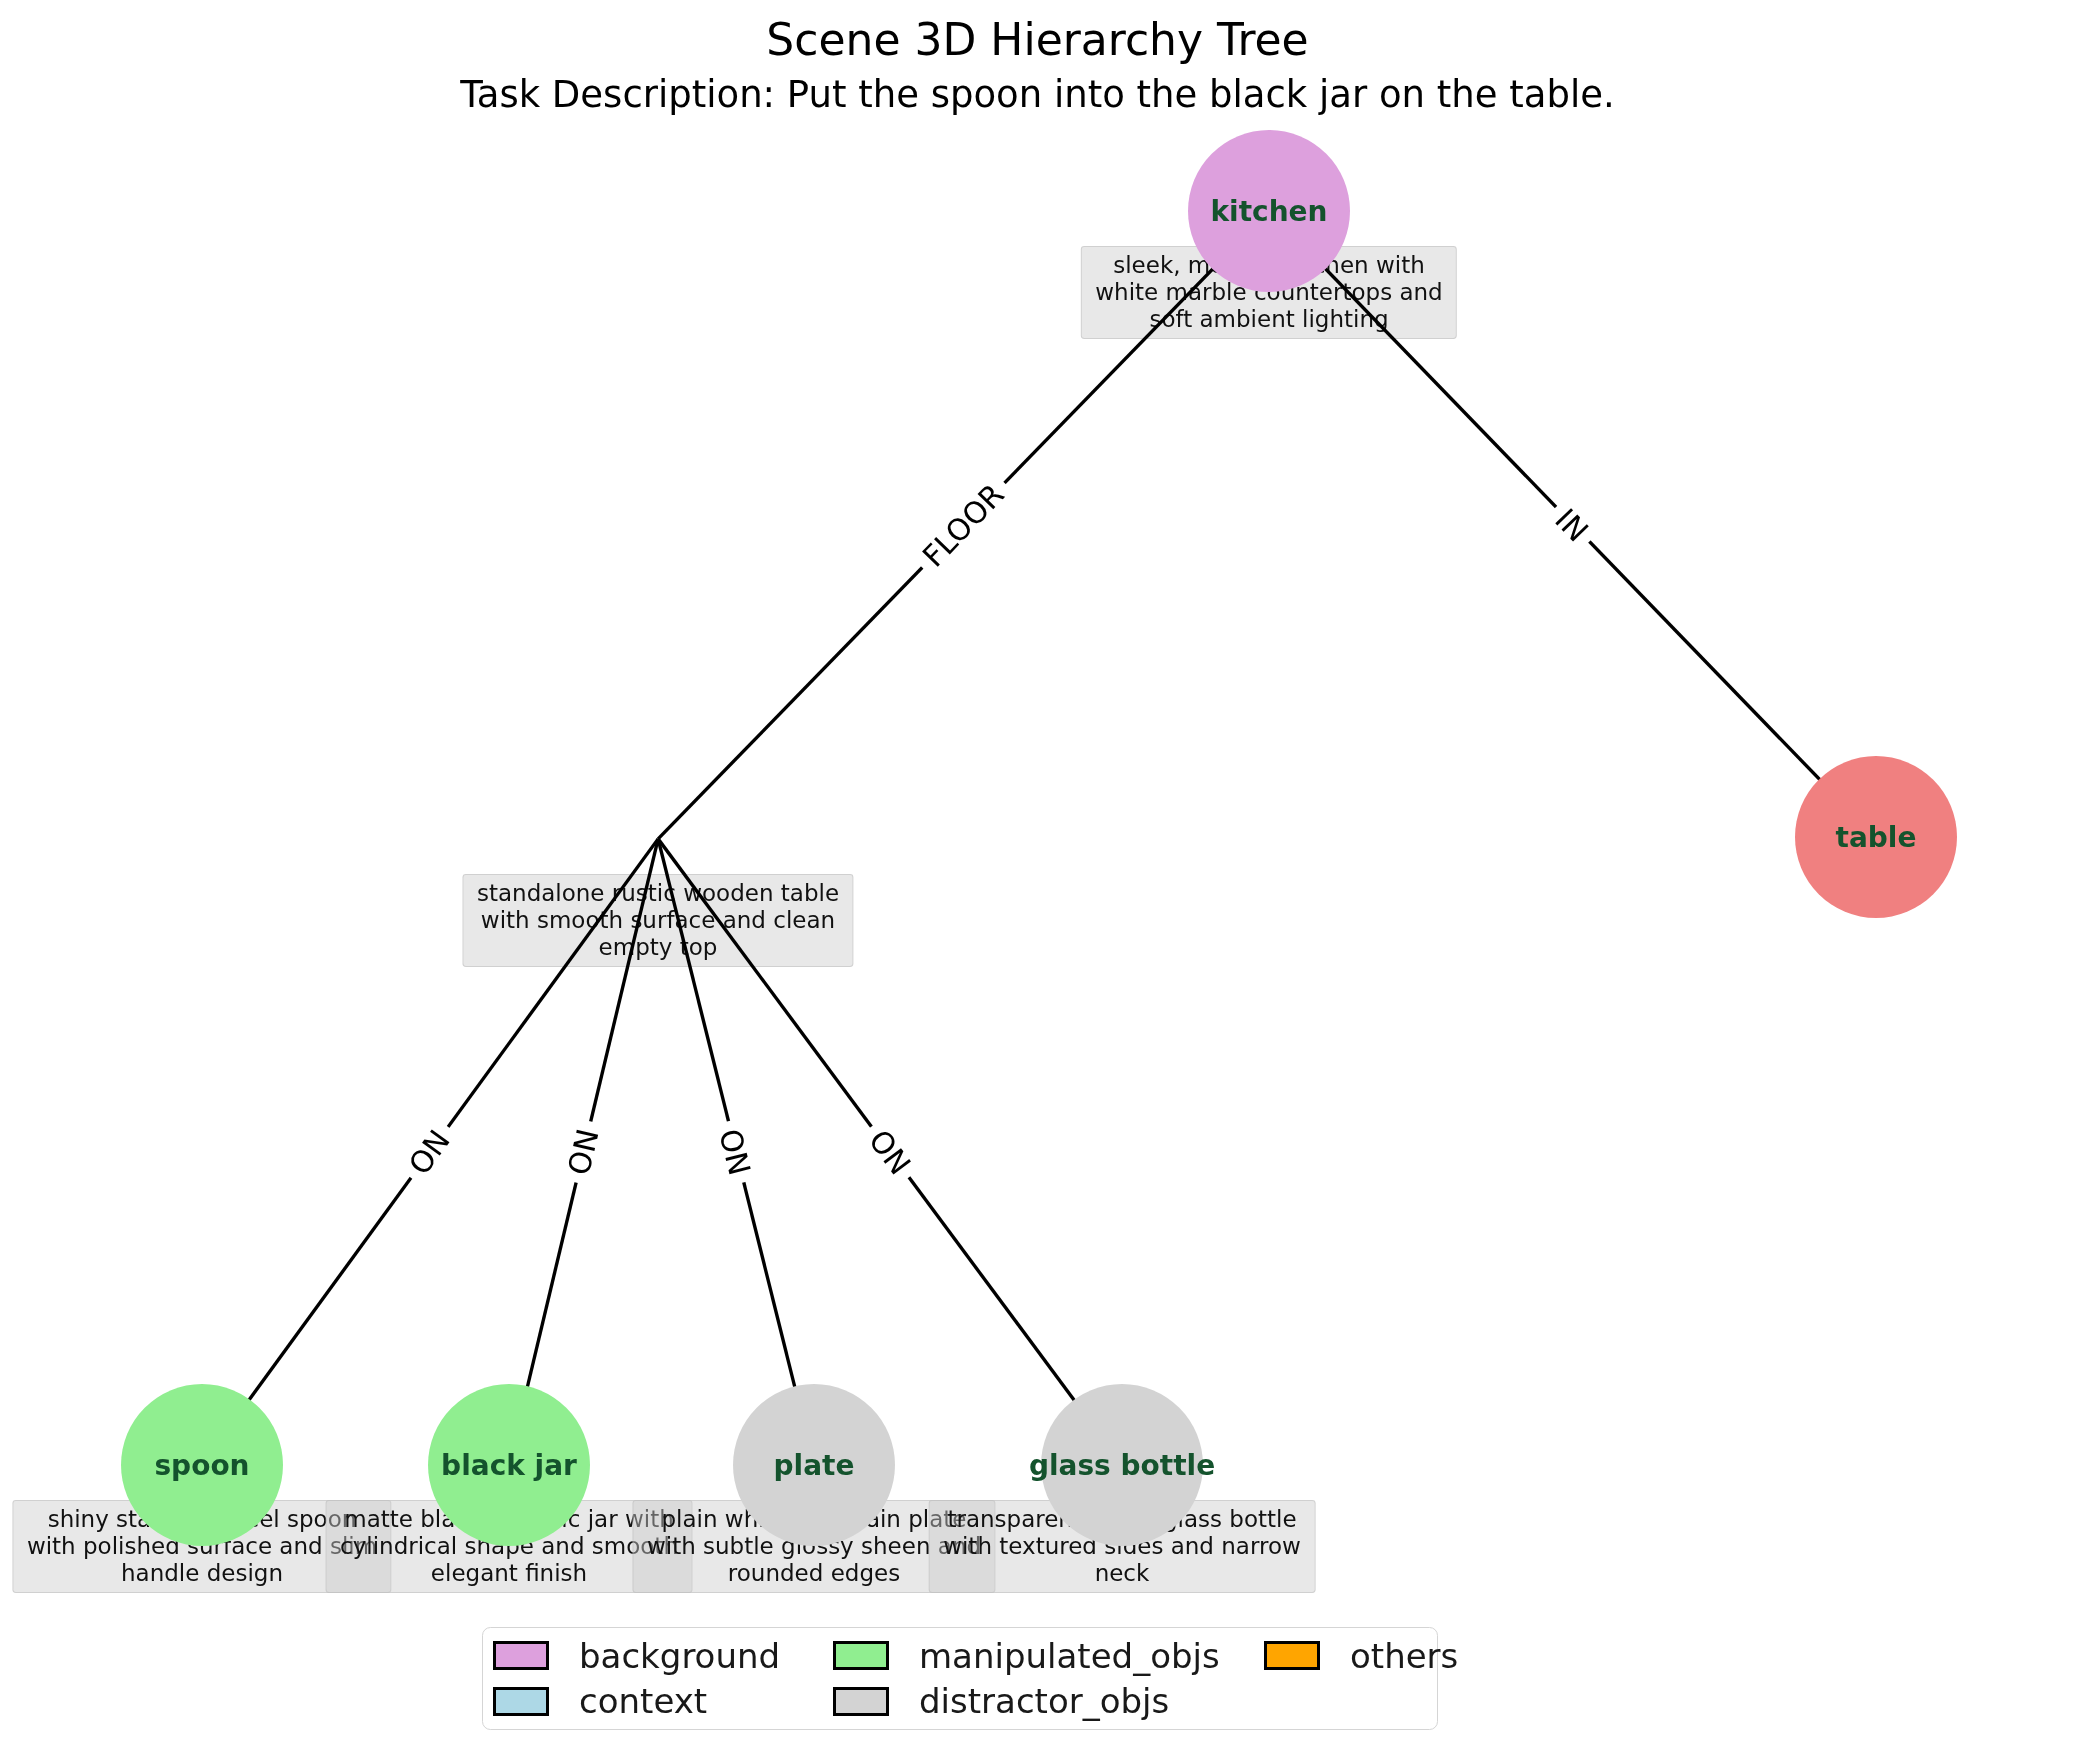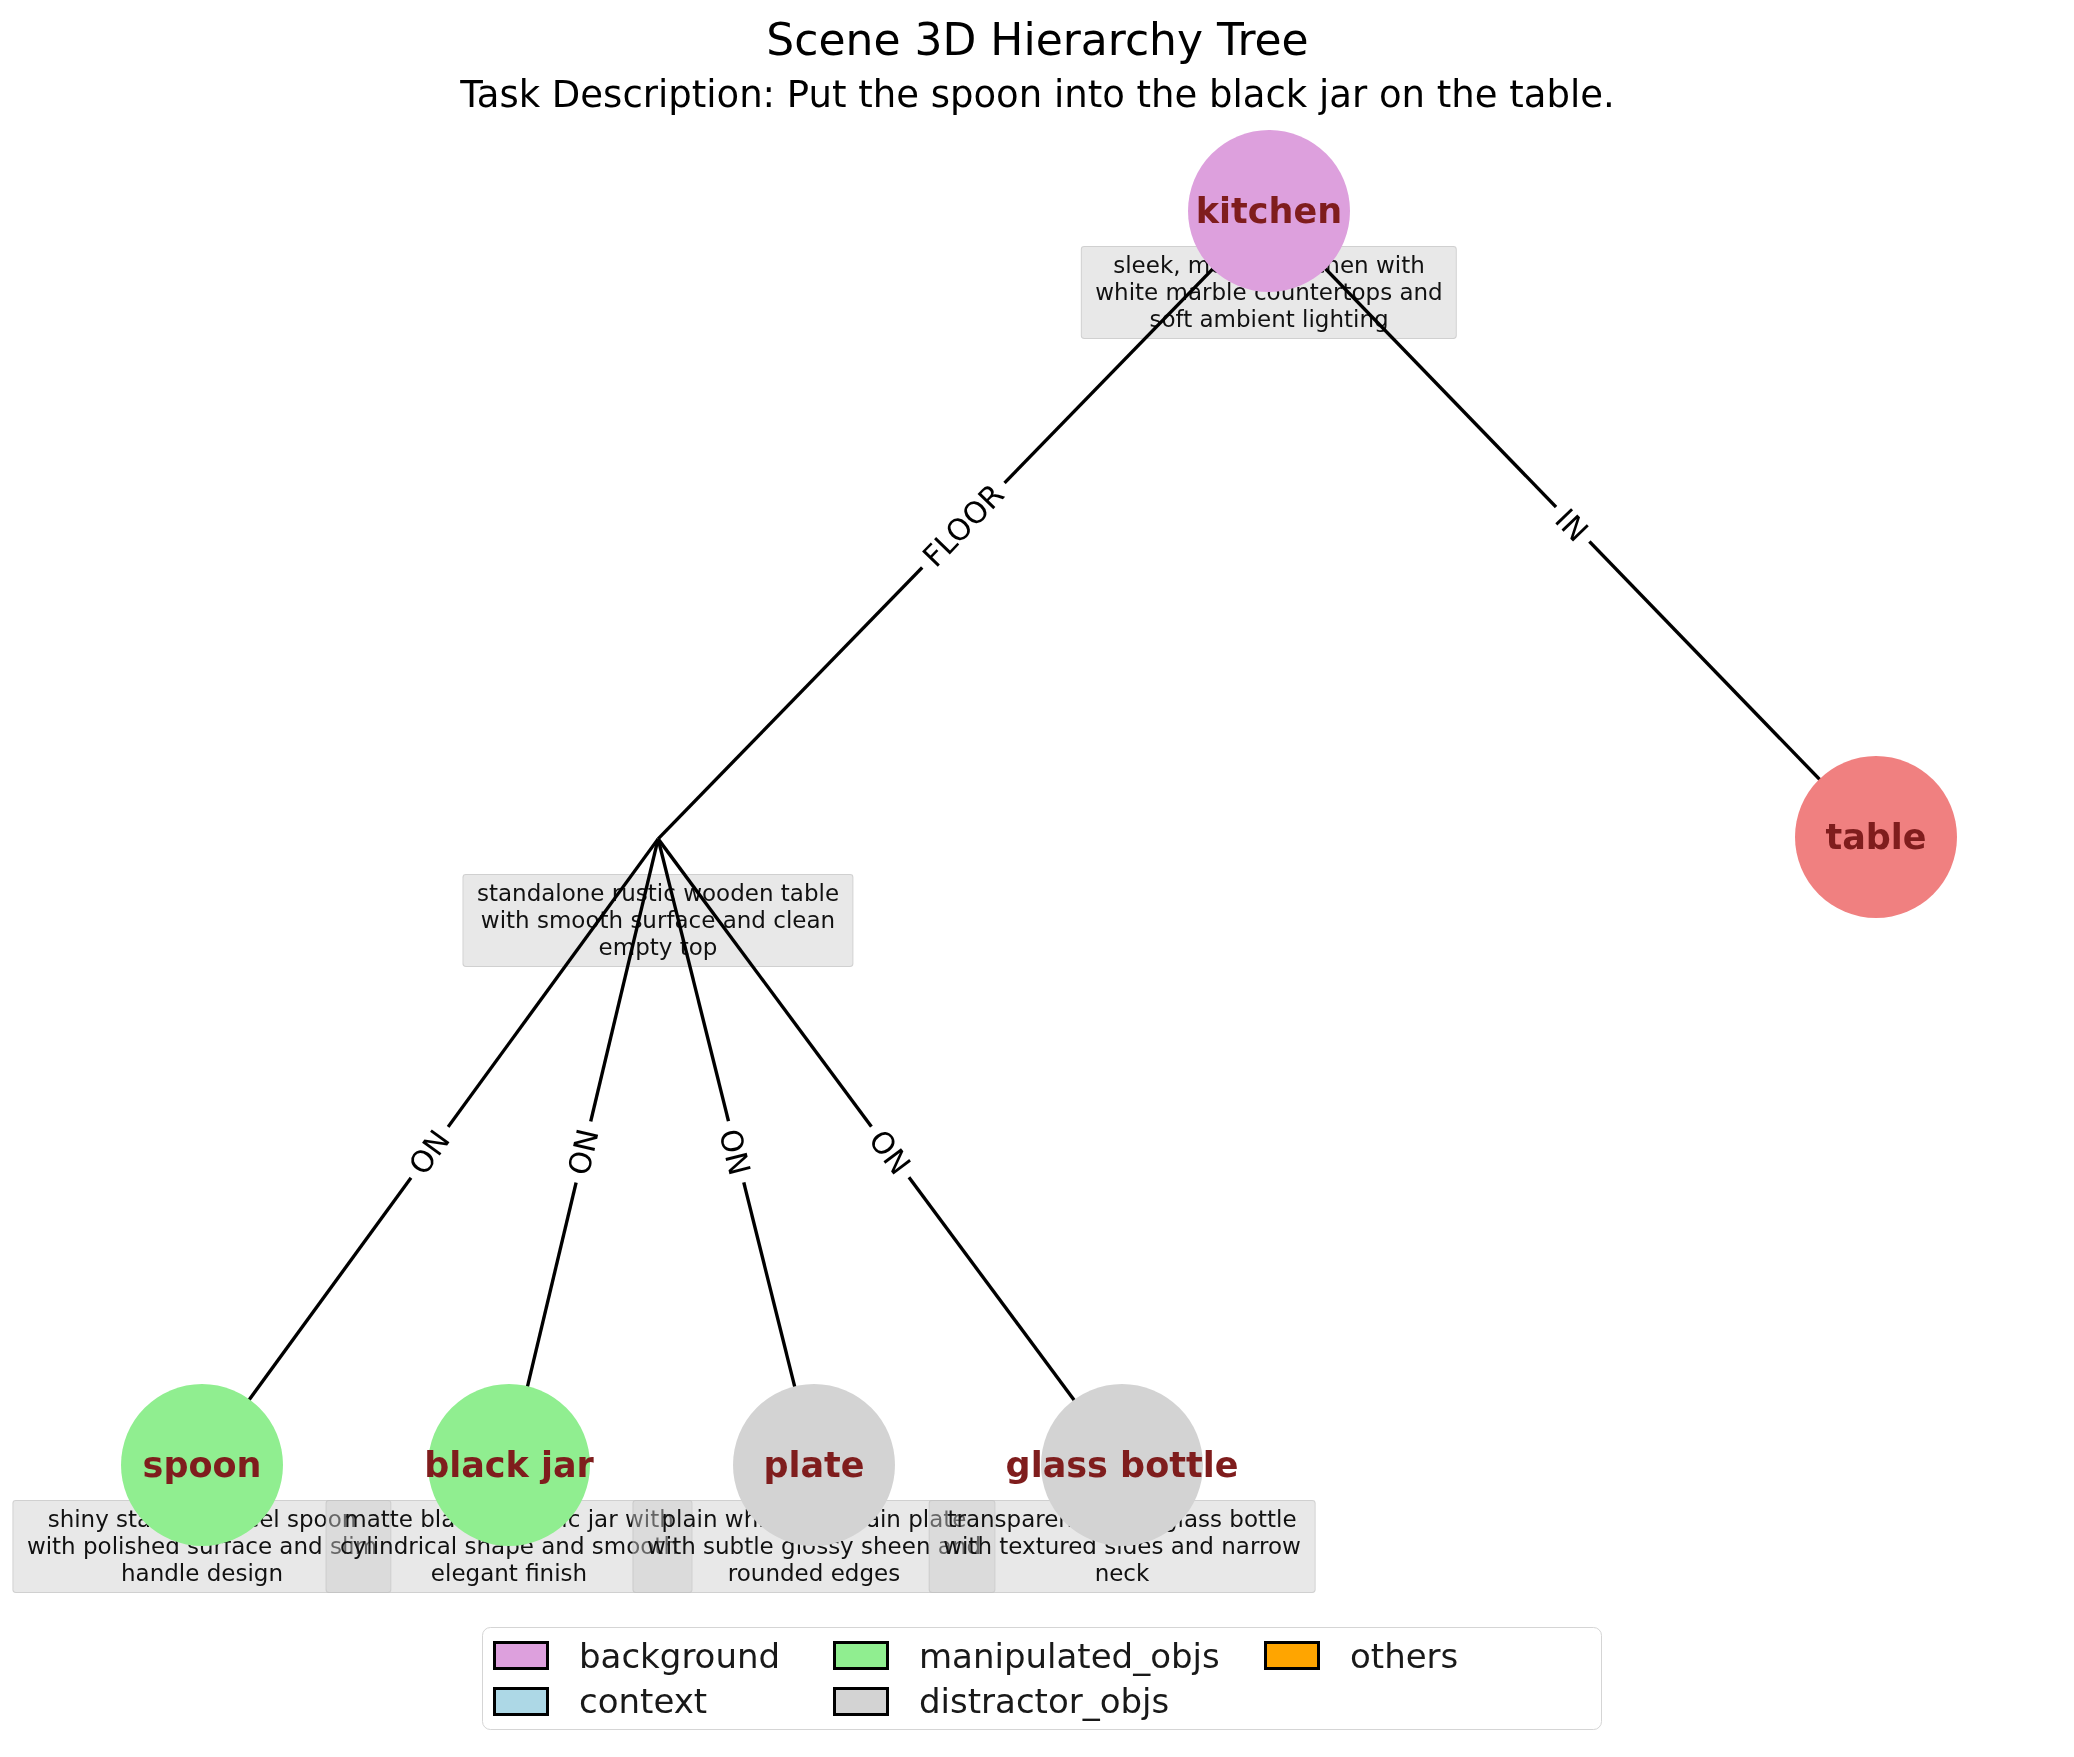--- a/index.html
+++ b/index.html
@@ -45,26 +45,26 @@
   }
   .node {
     position: absolute;
     width: 162px; height: 162px;
     border-radius: 50%;
     transform: translate(-50%, -50%);
     display: flex; align-items: center; justify-content: center;
     z-index: 4;
   }
   .node-label {
-    font-weight: bold; font-size: 35px; color: #7f1d1d; white-space: nowrap;
+    font-weight: bold; font-size: 28px; color: #14532d; white-space: nowrap;
   }
   .legend {
     position: absolute;
     left: 482px; top: 1627px;
-    width: 1120px; height: 103px;
+    width: 956px; height: 103px;
     box-sizing: border-box;
     background: #ffffff;
     border: 1.7px solid #d5d5d5;
     border-radius: 8.4px;
     padding: 5px 0 5px 10px;
     z-index: 5;
   }
   .legend-grid {
     display: grid;
     grid-template-rows: 1fr 1fr;

